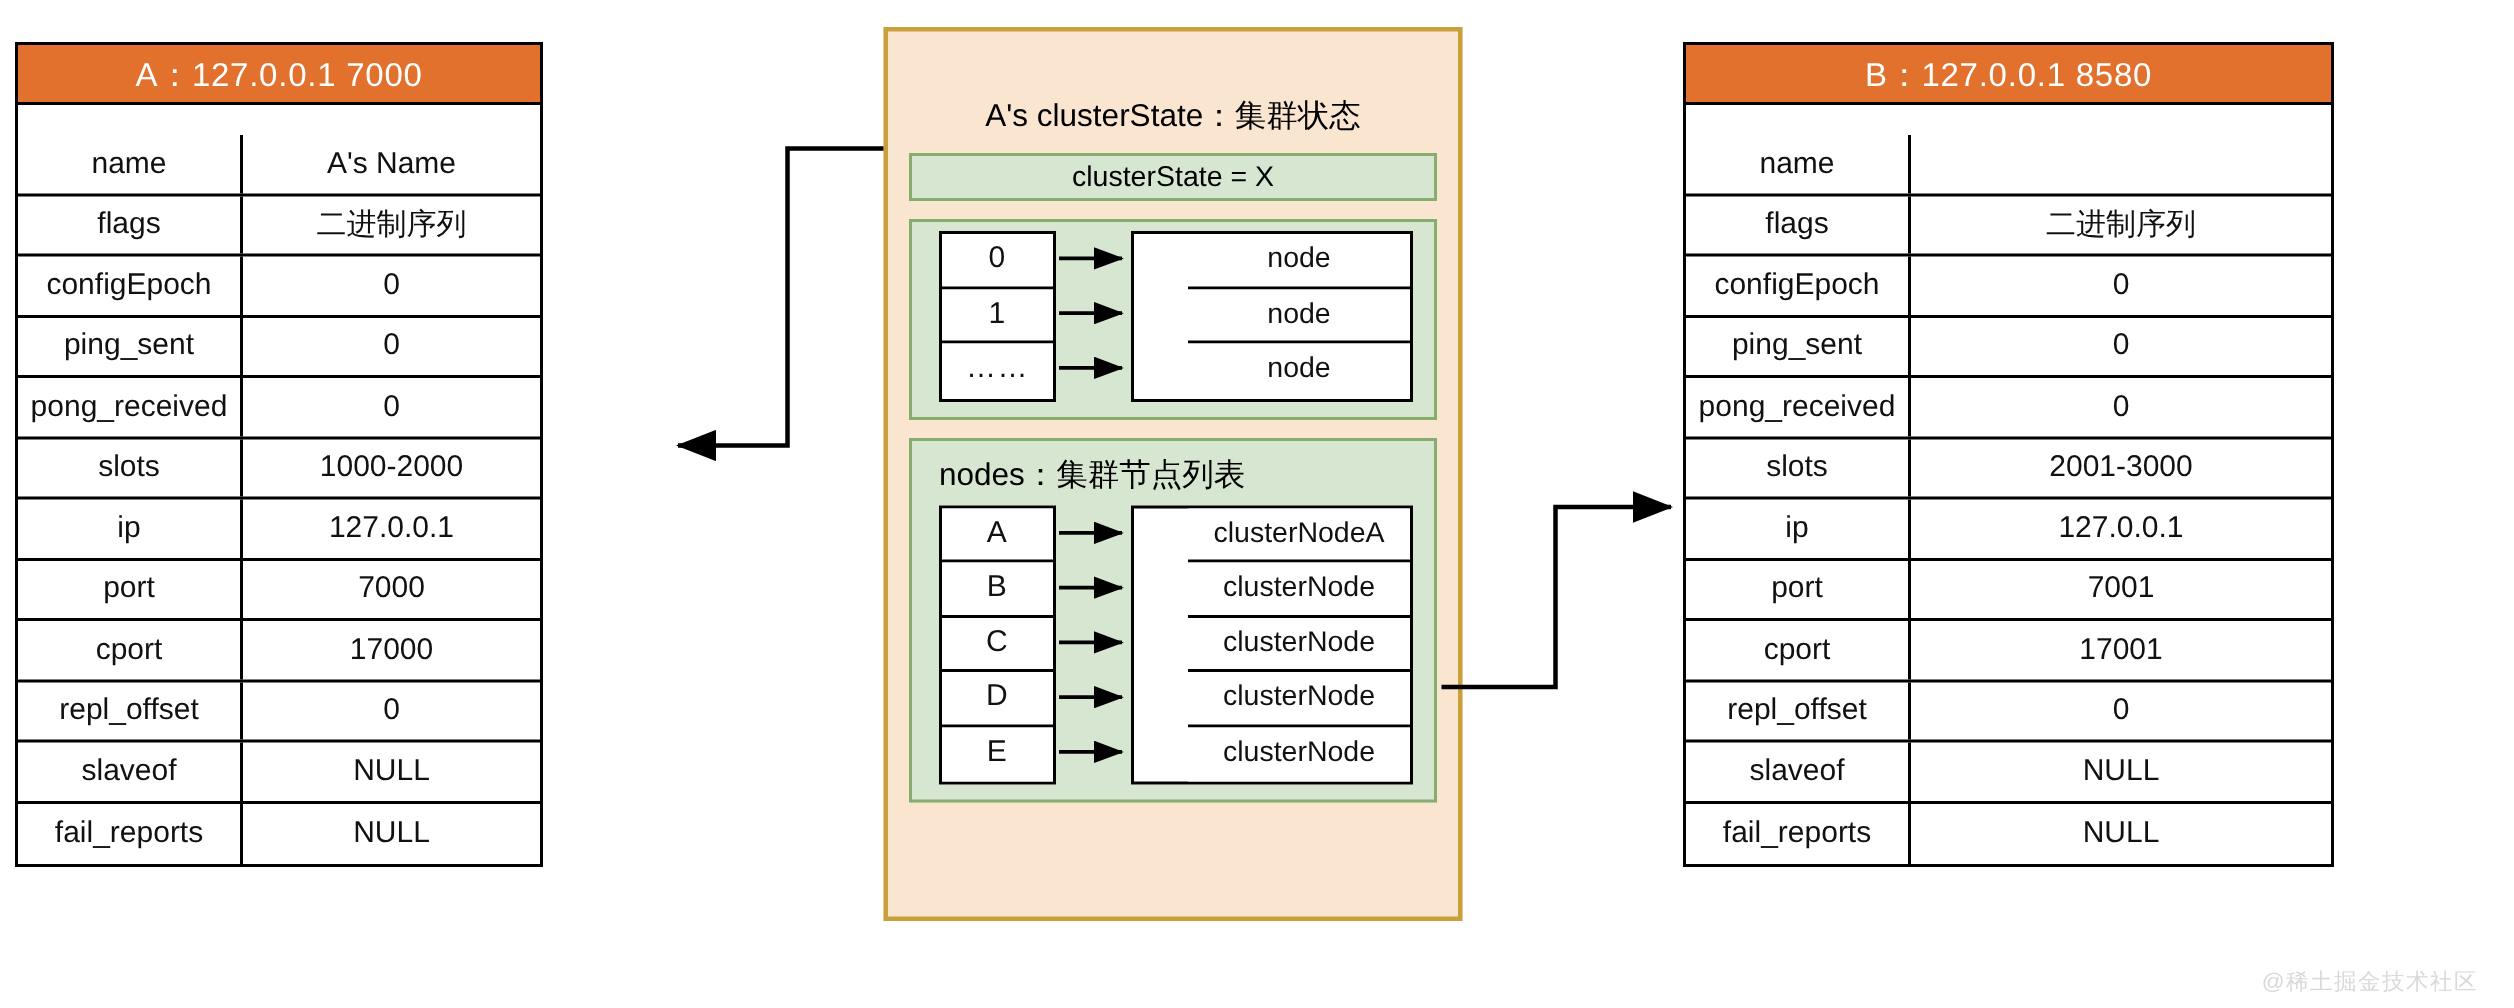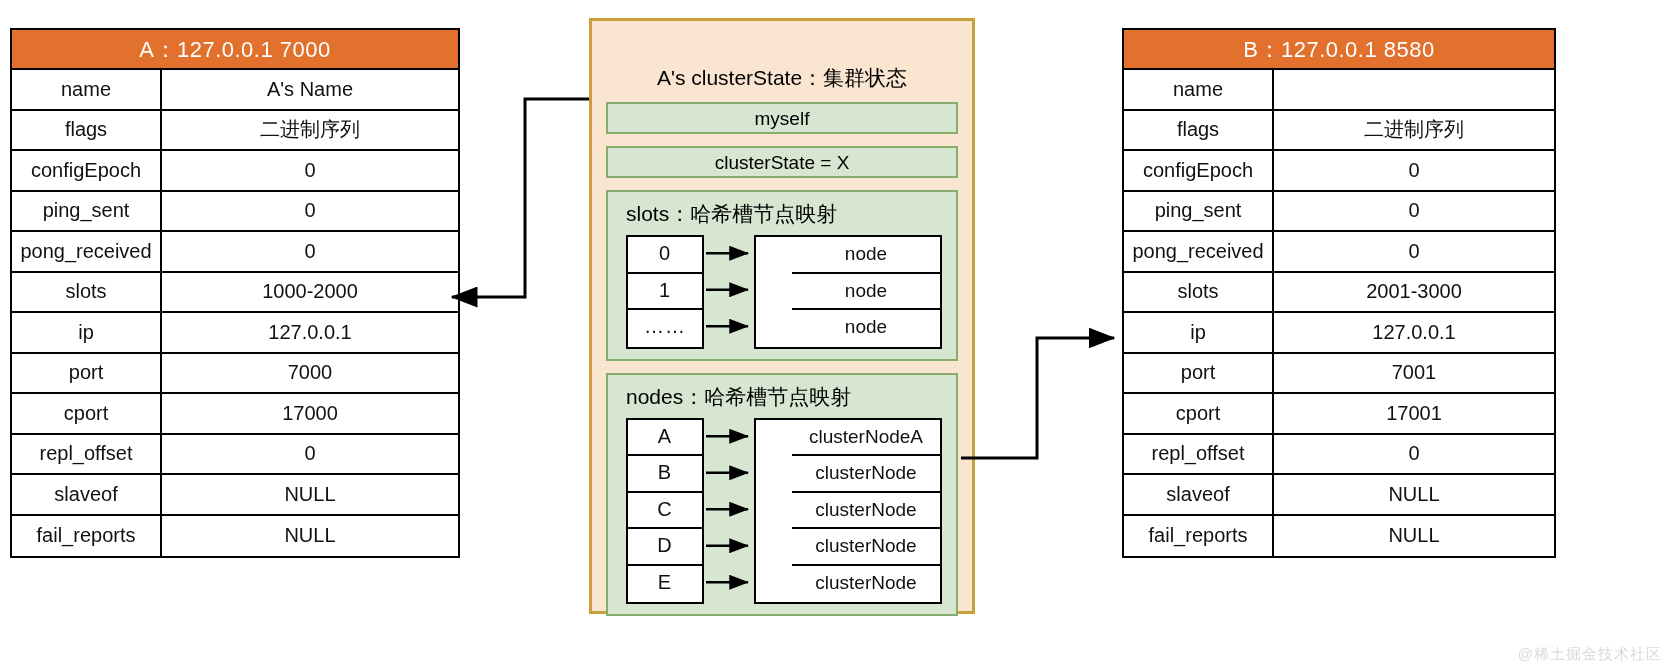--- a/index.html
+++ b/index.html
@@ -34,20 +34,21 @@
     font-size: 22px;
     line-height: 40px;
     height: 40px;
     letter-spacing: 0.5px;
     border-bottom: 2px solid #000000;
     box-sizing: border-box;
     white-space: nowrap;
   }
   .node-table .nt-rows {
     display: block;
+    margin-top: 20px;
   }
   .nt-row {
     display: flex;
     height: 40.5px;
     box-sizing: border-box;
     border-bottom: 2px solid #000000;
   }
   .nt-row:last-child { border-bottom: none; border-radius: 17px; }
   .nt-key, .nt-val {
     display: flex;
@@ -59,21 +60,21 @@
     white-space: nowrap;
   }
   .nt-key {
     width: 150px;
     border-right: 2px solid #000000;
   }
   .nt-val {
     flex: 1 1 auto;
   }
 
-  #table-a { left: 10px; top: 28px; width: 450px; }
+  #table-a { left: 10px; top: 28px; width: 352px; }
   #table-b { left: 1122px; top: 28px; width: 434px; }
 
   
   #cluster-panel {
     position: absolute;
     left: 589px;
     top: 18px;
     width: 386px;
     height: 596px;
     background: #FAE5D0;
@@ -169,21 +170,21 @@
     position: absolute;
     left: 0; top: 0;
     width: 1676px;
     height: 672px;
     pointer-events: none;
   }
 
   
   #watermark {
     position: absolute;
-    right: 14px;
+    right: 24px;
     bottom: 8px;
     font-size: 15px;
     color: #D9D9D9;
     white-space: nowrap;
     letter-spacing: 1px;
   }
 </style>
 </head>
 <body>
 
@@ -239,25 +240,23 @@
         <div class="nt-row">
           <div class="nt-key">fail_reports</div>
           <div class="nt-val">NULL</div>
         </div>
       </div>
   </div>
 
   <div id="cluster-panel">
     <div id="cluster-title">A's clusterState：集群状态</div>
 
-    <div class="green-bar">myself</div>
     <div class="green-bar">clusterState = X</div>
 
     <div class="green-section">
-      <div class="gs-title">slots：哈希槽节点映射</div>
       <div class="map-body">
         <div class="map-keys" id="slots-keys">
             <div class="map-key-cell">0</div>
             <div class="map-key-cell">1</div>
             <div class="map-key-cell">……</div>
           </div>
         <div class="map-arrows" id="slots-arrows" style="position: relative;">
             <svg width="50" height="109.5" viewBox="0 0 50 109.5" style="position: absolute; left: 0px; top: 0px;">
               <defs>
                 <marker id="slots-ah" markerWidth="8" markerHeight="6" refX="7.5" refY="3" orient="auto" markerUnits="strokeWidth">
@@ -271,21 +270,21 @@
           </div>
         <div class="map-vals" id="slots-vals">
             <div class="map-val-cell">node</div>
             <div class="map-val-cell">node</div>
             <div class="map-val-cell">node</div>
           </div>
       </div>
     </div>
 
     <div class="green-section">
-      <div class="gs-title">nodes：哈希槽节点映射</div>
+      <div class="gs-title">nodes：集群节点列表</div>
       <div class="map-body">
         <div class="map-keys" id="nodes-keys">
             <div class="map-key-cell">A</div>
             <div class="map-key-cell">B</div>
             <div class="map-key-cell">C</div>
             <div class="map-key-cell">D</div>
             <div class="map-key-cell">E</div>
           </div>
         <div class="map-arrows" id="nodes-arrows" style="position: relative;">
             <svg width="50" height="182.5" viewBox="0 0 50 182.5" style="position: absolute; left: 0px; top: 0px;">

